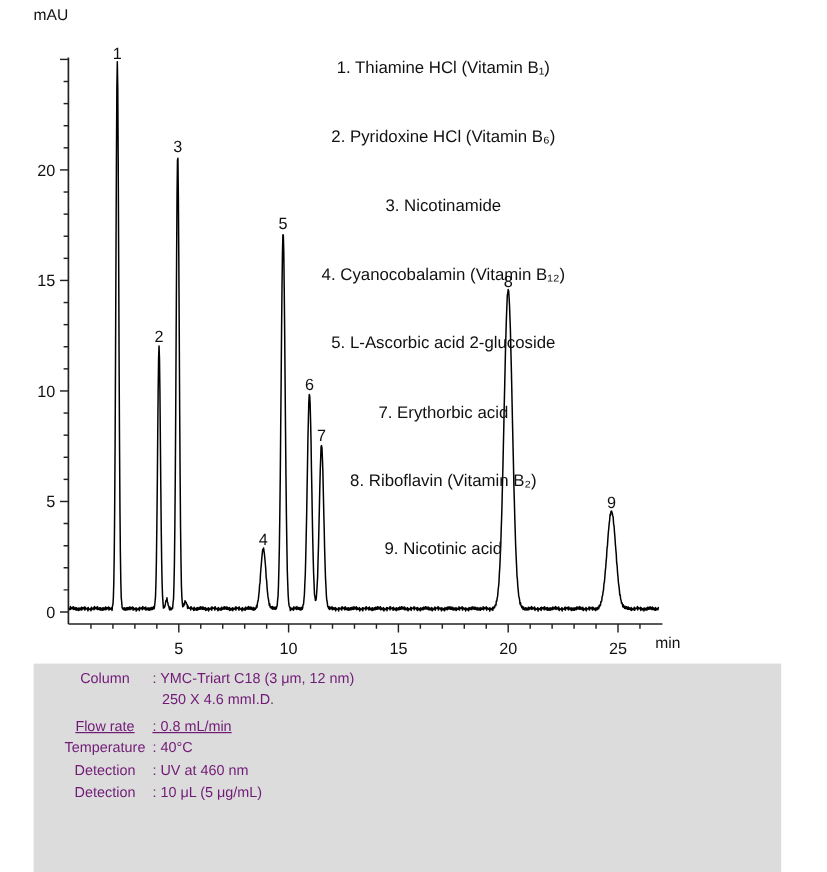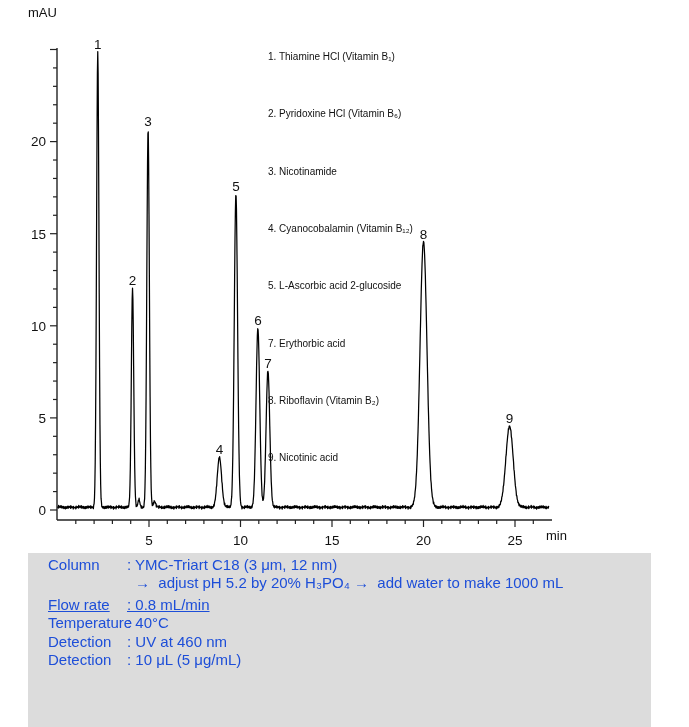--- a/index.html
+++ b/index.html
@@ -1,33 +1,34 @@
 <!DOCTYPE html>
 <html><head>
 <meta charset="utf-8">
 <style>
   html,body{margin:0;padding:0;background:#ffffff;}
   .page{
     position:relative;width:651px;height:727px;overflow:hidden;
     background:#ffffff;color:#111111;
     font-family:"Liberation Sans",sans-serif;
+    text-align:center;
   }
   svg text{font-family:"Liberation Sans",sans-serif;}
   .plot-svg{position:absolute;left:0;top:0;}
   .unit-label{position:absolute;font-size:13px;color:#111;}
   .ylab{left:28px;top:5px;}
   .xlab{left:546px;top:528px;}
   .legend{
     position:absolute;left:268px;top:9px;margin:0;padding:0;list-style:none;
-    font-size:10px;line-height:19.1px;color:#111;white-space:pre;
+    font-size:14px;line-height:19.1px;color:#111;white-space:pre;
   }
   .conditions{
     position:absolute;left:28px;top:553px;width:661px;height:174px;
     background:#dcdcdc;box-sizing:border-box;padding-top:3px;
-    font-size:15px;color:#1d4ed8;
+    font-size:12px;color:#701a75;
   }
   .crow{display:flex;line-height:18.4px;}
   .crow.gap{margin-top:3px;text-decoration:underline;}
   .clabel{flex:none;width:79px;margin-left:20px;white-space:pre;}
   .cvalue{white-space:pre;}
   .cvalue.cont{padding-left:8px;}
 </style>
 </head>
 <body>
 
@@ -133,24 +134,24 @@
     <li>9. Nicotinic acid</li>
   </ol>
 
   <div class="conditions">
     <div class="crow">
       <span class="clabel">Column</span>
       <span class="cvalue">: YMC-Triart C18 (3 μm, 12 nm)</span>
     </div>
     <div class="crow">
       <span class="clabel"></span>
+      <span class="cvalue cont">250 X 4.6 mmI.D.</span>
     </div>
     <div class="crow">
       <span class="clabel"></span>
-      <span class="cvalue cont">→  adjust pH 5.2 by 20% H₃PO₄ →  add water to make 1000 mL</span>
     </div>
     <div class="crow gap">
       <span class="clabel">Flow rate</span>
       <span class="cvalue">: 0.8 mL/min</span>
     </div>
     <div class="crow">
       <span class="clabel">Temperature</span>
       <span class="cvalue">: 40°C</span>
     </div>
     <div class="crow">

